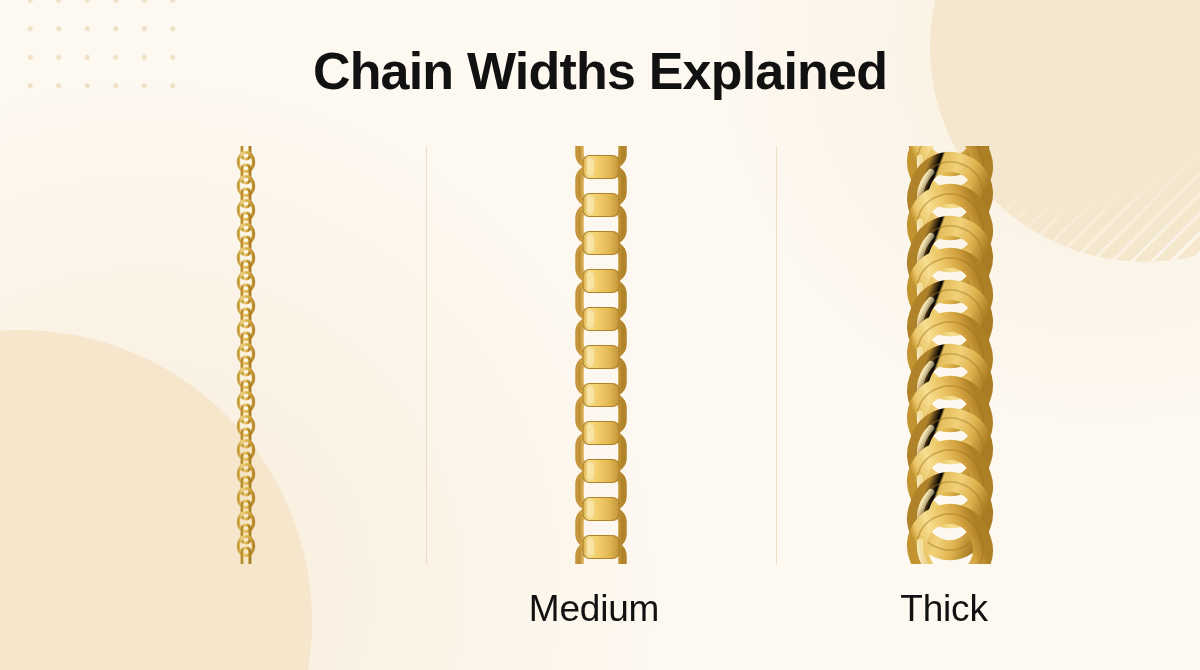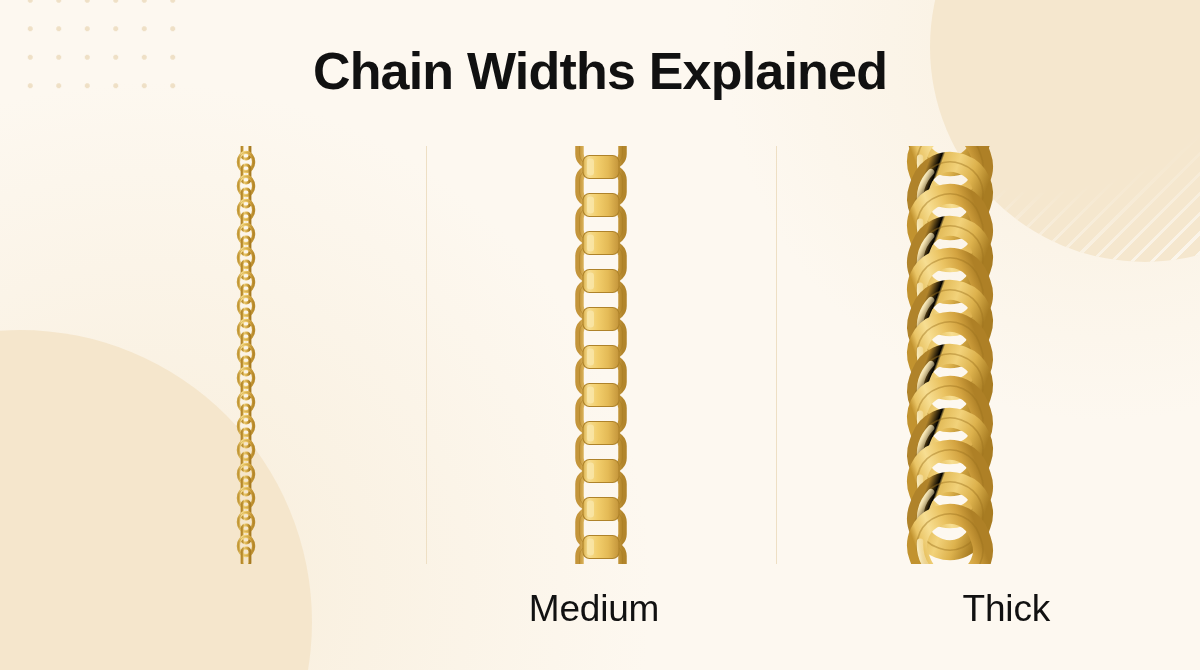--- a/index.html
+++ b/index.html
@@ -122,21 +122,21 @@
     position: absolute;
     top: 588px;
     text-align: center;
     font-size: 37px;
     font-weight: 400;
     color: #111111;
     letter-spacing: -0.2px;
   }
   #caption-thin   { left: 140px; width: 212px; }
   #caption-medium { left: 488px; width: 212px; }
-  #caption-thick  { left: 838px; width: 212px; text-align: right; }
+  #caption-thick  { left: 838px; width: 212px; }
 </style>
 </head>
 <body>
 
 <div id="stage">
 
   <div class="decor" id="bg-base"></div>
   <div class="decor" id="bg-wash"></div>
 
   <div class="decor" id="circle-bottom-left"></div>

